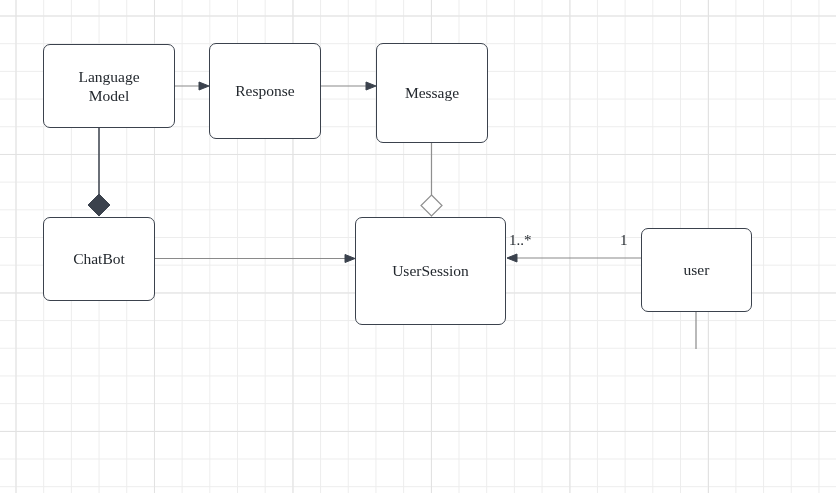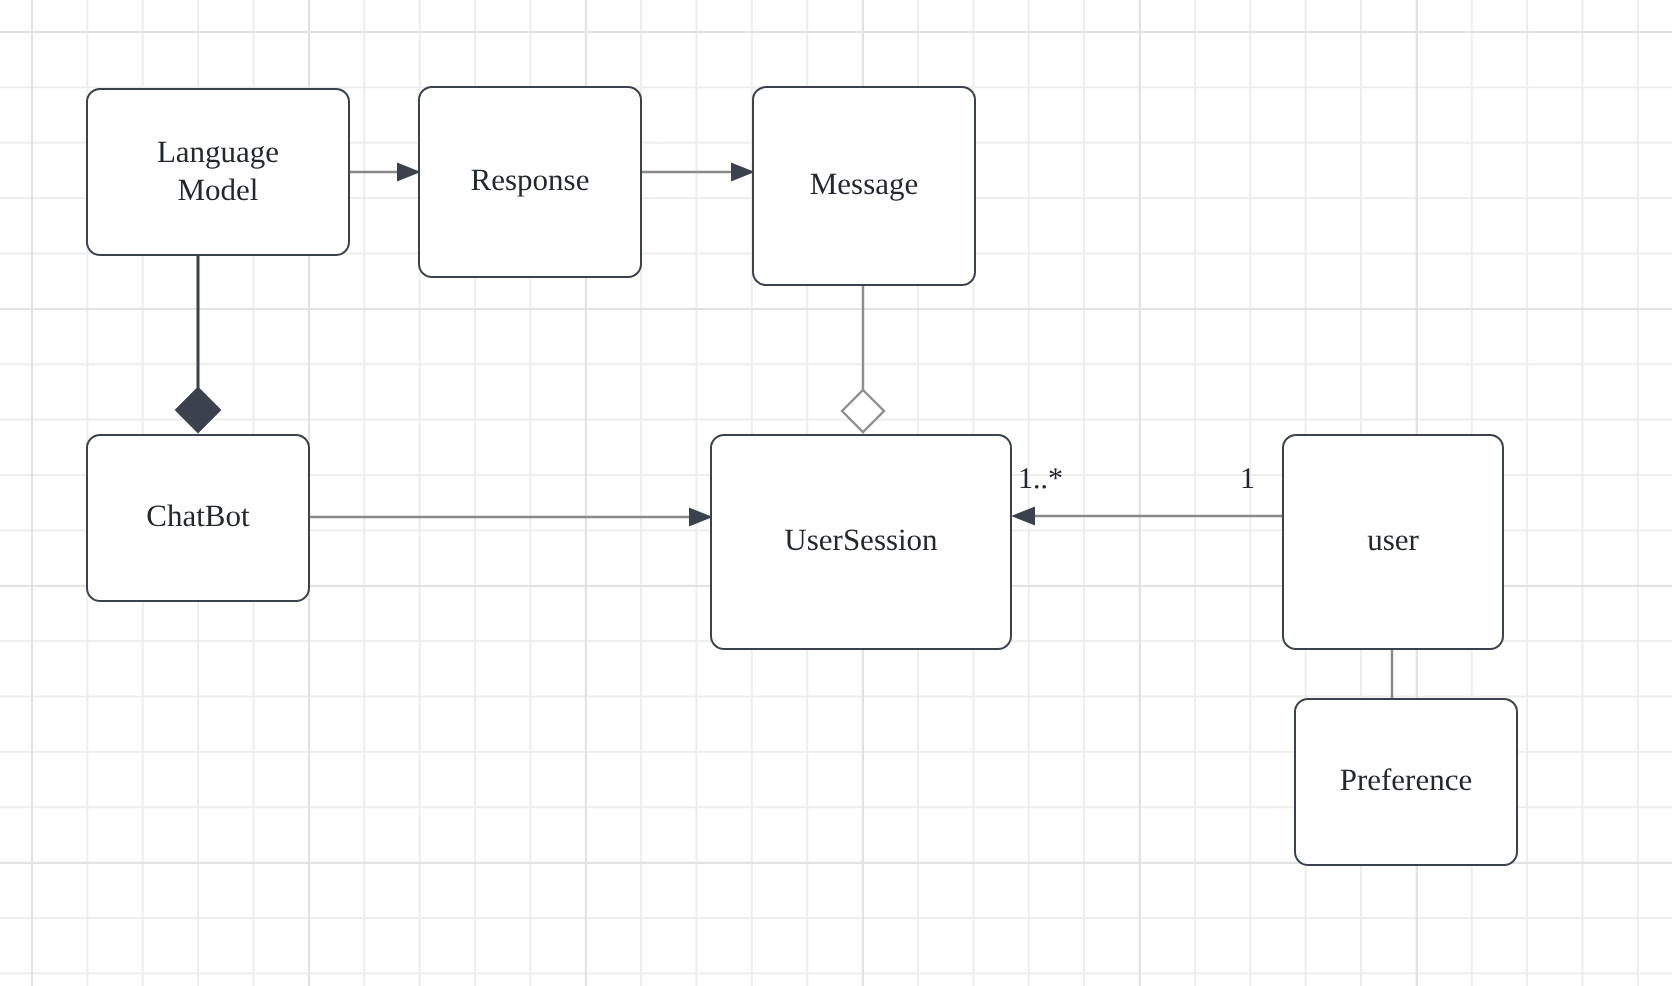--- a/index.html
+++ b/index.html
@@ -92,25 +92,22 @@
   </div>
 
   <div class="node" style="left:43px;top:217px;width:112px;height:84px">
     <span class="nlabel">ChatBot</span>
   </div>
 
   <div class="node" style="left:355px;top:217px;width:151px;height:108px">
     <span class="nlabel">UserSession</span>
   </div>
 
-  <div class="node" style="left:641px;top:217px;width:111px;height:108px">
+  <div class="node" style="left:641px;top:228px;width:111px;height:84px">
     <span class="nlabel">user</span>
   </div>
 
-  <div class="node" style="left:647px;top:349px;width:112px;height:84px">
-    <span class="nlabel">Preference</span>
-  </div>
 
   <div class="edge-label" style="left:509px;top:232px">1..*</div>
 
   <div class="edge-label" style="left:620px;top:232px">1</div>
 
 </div>
 
 </body></html>

